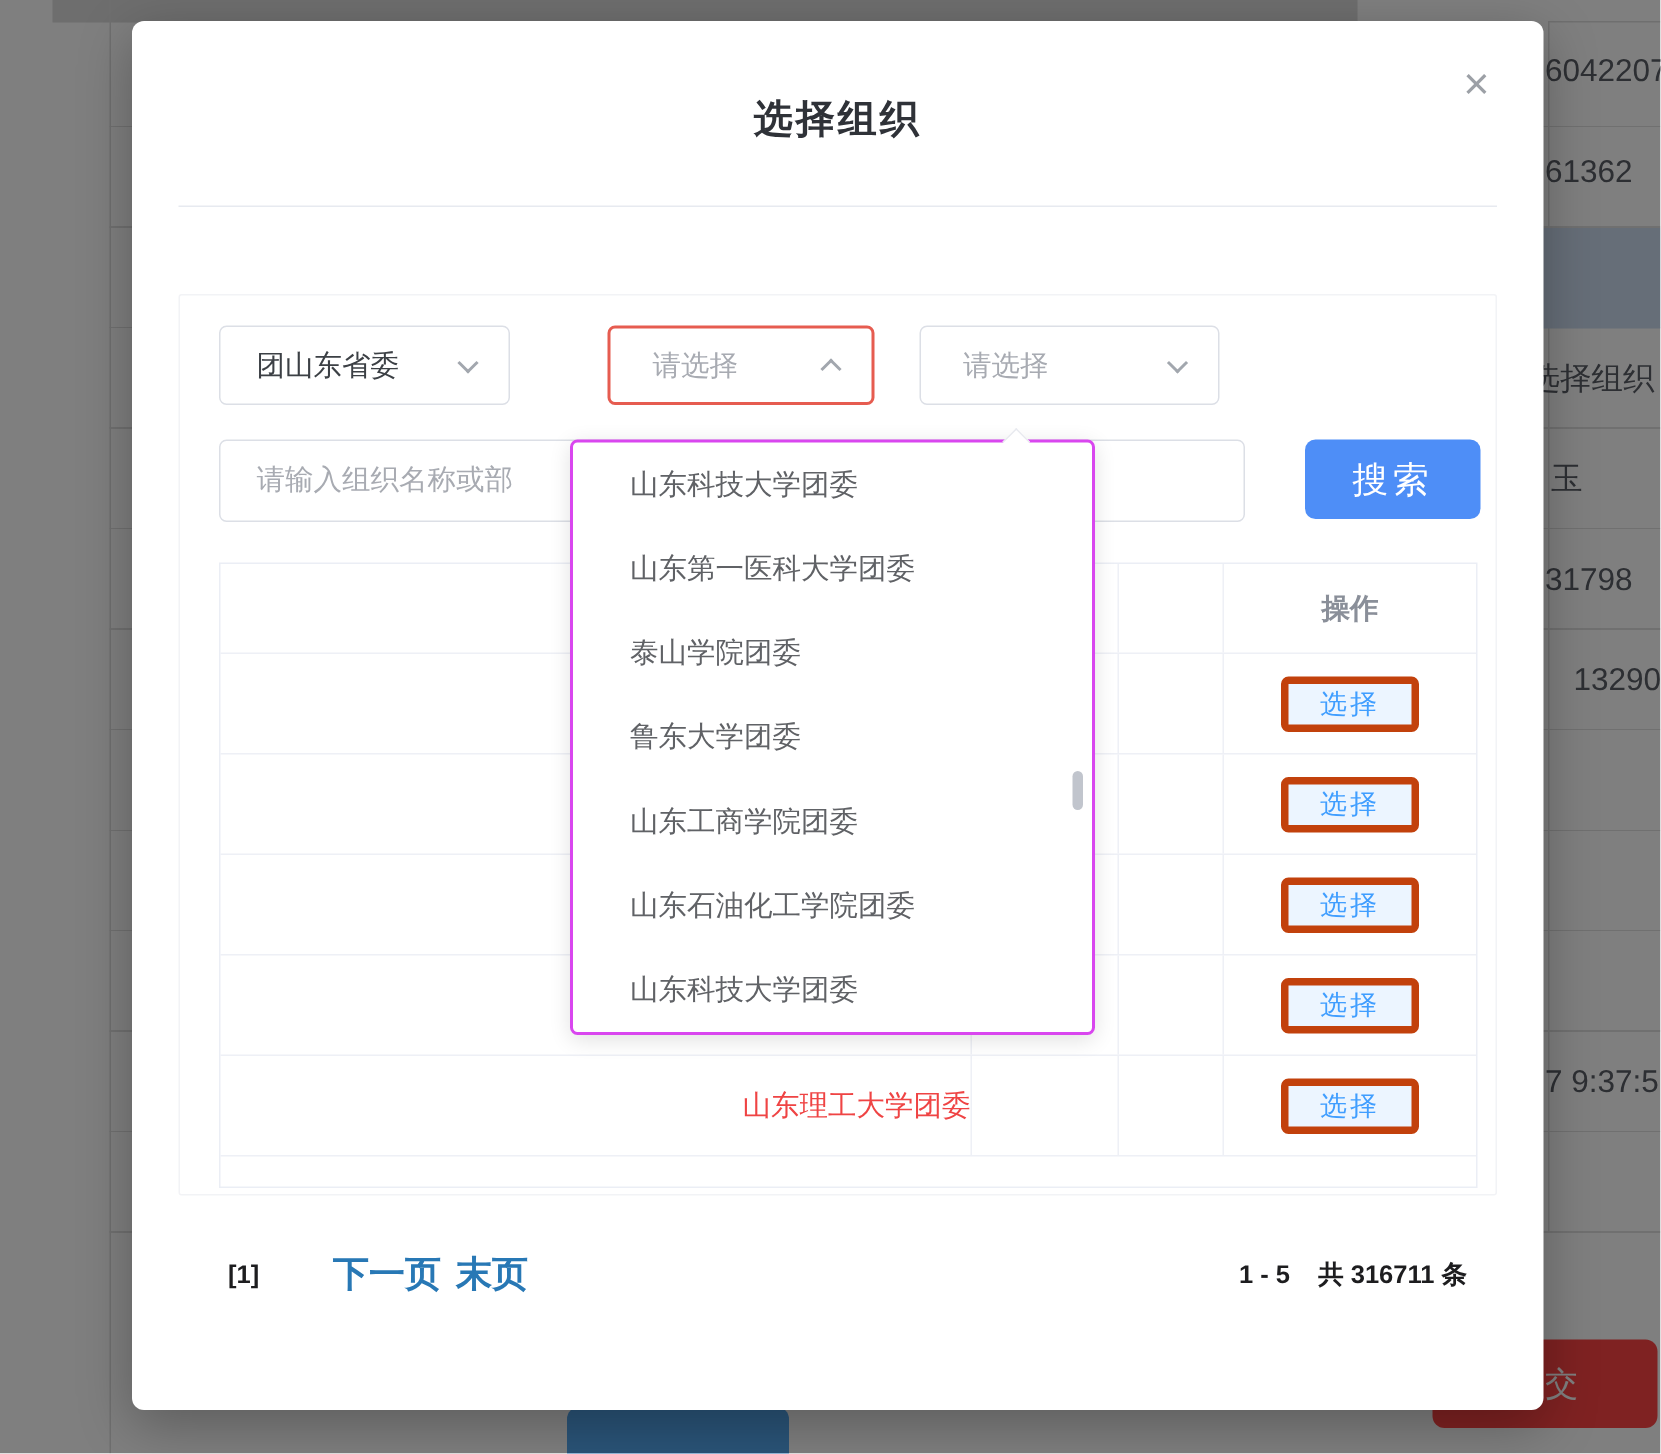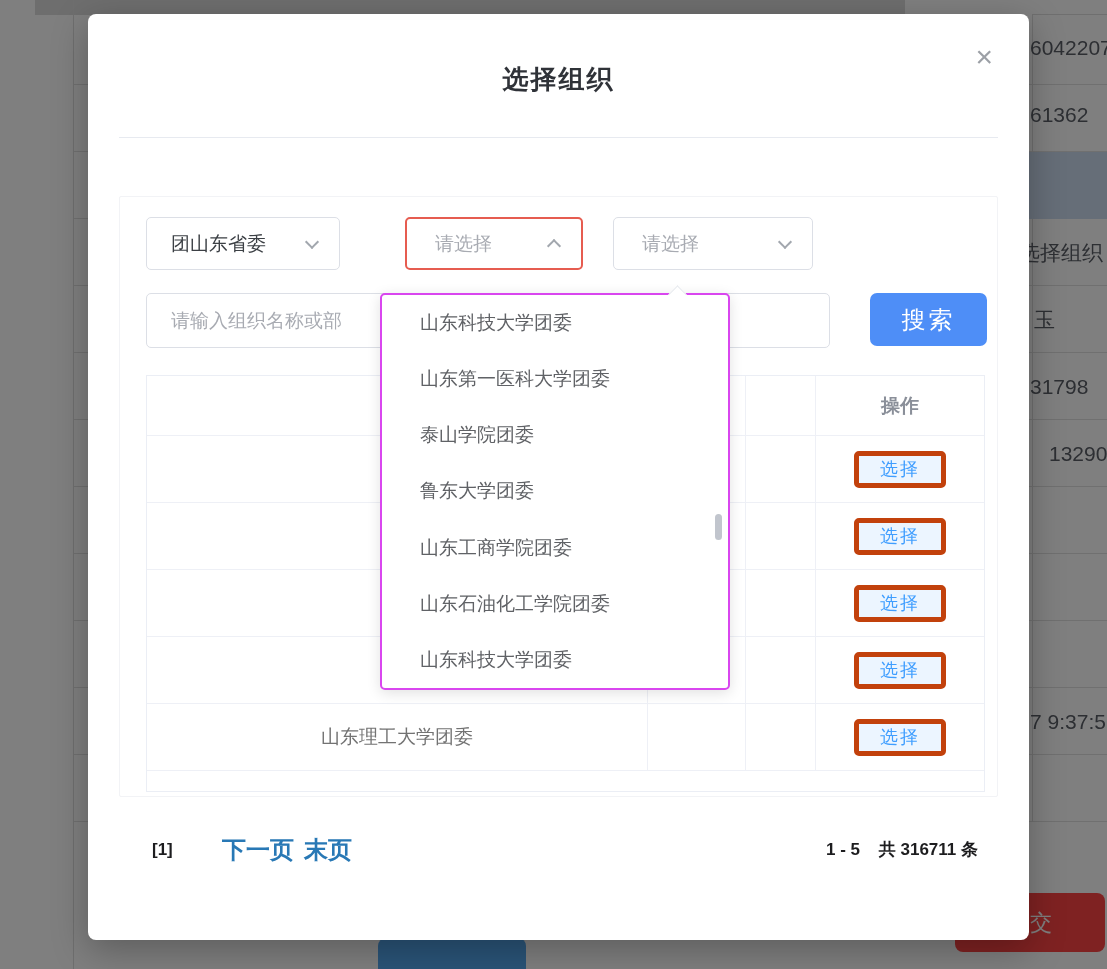--- a/index.html
+++ b/index.html
@@ -57,21 +57,21 @@
   .rtable { position:absolute; left:58px; top:361px; width:839px; border:1px solid #ebeef5; background:#fff; }
   .trow { display:flex; border-bottom:1px solid #eef0f6; }
   .trow:last-child { border-bottom:none; }
   .trow.head { height:60px; }
   .trow.body { height:67px; }
   .tcell { display:flex; align-items:center; justify-content:center; border-right:1px solid #eef0f6; }
   .tcell:last-child { border-right:none; }
   .c1 { width:501px; } .c2 { width:98px; } .c3 { width:70px; } .c4 { flex:1; }
   .head .c4 { font-size:19px; color:#8a8f99; font-weight:700; }
   .org-frag { display:block; width:232px; text-align:right; font-size:19px; color:#606266; white-space:nowrap; overflow:hidden; }
-  .org-center { width:100%; text-align:center; font-size:19px; color:#737373; }
+  .org-center { width:100%; text-align:right; font-size:19px; color:#ef4444; }
   .pick-btn { width:92px; height:37px; background:#ecf5ff; border:5px solid #c2410c; border-radius:5px;
     color:#409eff; font-size:18px; letter-spacing:2px; cursor:pointer; font-family:inherit; }
   .empty-strip { height:20px; }
 
   
   .pager { position:absolute; left:0; top:821px; width:100%; height:30px; }
   .pager-current { position:absolute; left:64px; top:0; font-size:17px; font-weight:700; color:#1d1d1f; line-height:30px; }
   .pager-link { position:absolute; top:0; font-size:24px; font-weight:700; color:#2878b5; line-height:30px; cursor:pointer; }
   .pager-next { left:134px; } .pager-last { left:216px; }
   .pager-summary { position:absolute; right:51px; top:0; line-height:30px; font-size:17px; font-weight:700; color:#1d1d1f; }

